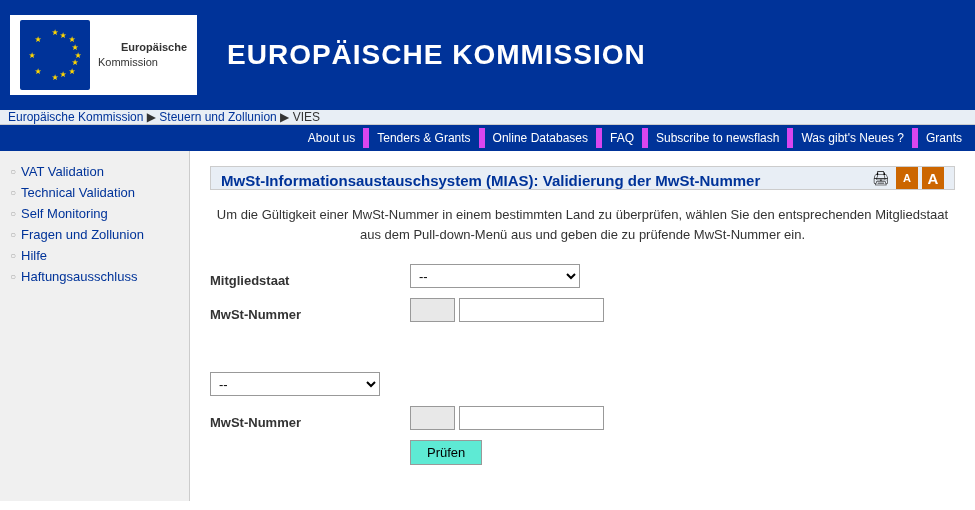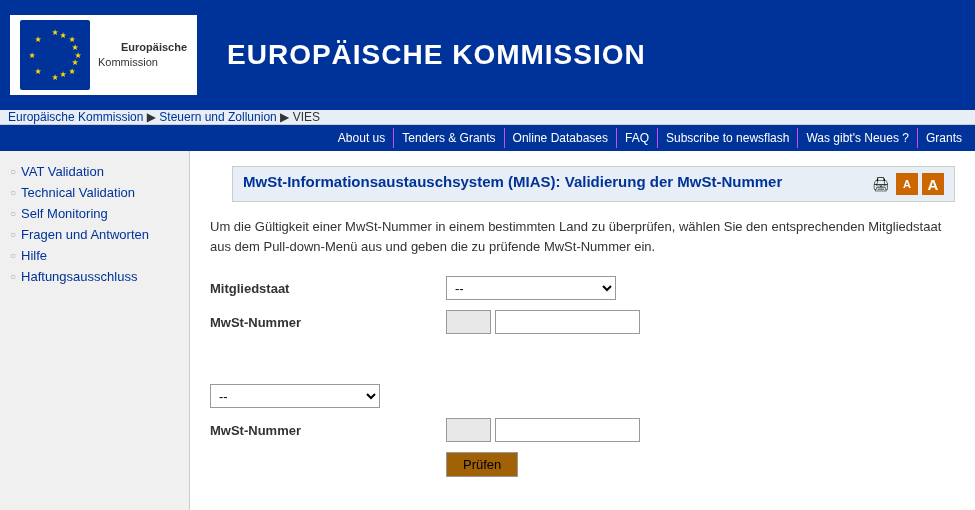--- a/index.html
+++ b/index.html
@@ -51,21 +51,21 @@
       display: flex;
       justify-content: flex-end;
       padding: 3px 5px;
       gap: 0;
     }
     .nav-item {
       color: #fff;
       font-size: 12px;
       padding: 3px 8px;
       cursor: pointer;
-      border-right: 1px solid #d946ef;
+      border-right: 6px solid #d946ef;
       text-decoration: none;
     }
     .nav-item:last-child { border-right: none; }
 
     
     #main-layout {
       display: flex;
       min-height: 350px;
     }
 
@@ -95,27 +95,26 @@
 
     
     #content {
       flex: 1;
       padding: 15px 20px;
     }
 
     
     #page-title-bar {
       display: flex;
-      align-items: flex-start;
+      align-items: flex-end;
       justify-content: space-between;
       background: #e8eef5;
       border: 1px solid #ccc;
-      padding: 6px 10px;
+      padding: 0 10px;
       margin-bottom: 15px;
-      margin-left: 22px;
     }
     #page-title-bar h1 {
       font-size: 15px;
       font-weight: bold;
       color: #003399;
     }
     #page-actions {
       display: flex;
       gap: 4px;
       align-items: center;
@@ -141,29 +140,29 @@
       cursor: pointer;
       font-size: 13px;
     }
 
     
     #description {
       font-size: 13px;
       color: #333;
       margin-bottom: 20px;
       line-height: 1.5;
+      text-align: center;
     }
 
     
     .form-section { margin-bottom: 20px; }
     .form-row {
       display: flex;
-      align-items: center;
+      align-items: flex-end;
       margin-bottom: 10px;
-      gap: 36px;
     }
     .form-label {
       width: 200px;
       font-weight: bold;
       font-size: 13px;
       color: #333;
     }
     .form-control-group {
       display: flex;
       align-items: center;
@@ -189,21 +188,21 @@
     input.long-input {
       width: 145px;
       height: 24px;
       border: 1px solid #999;
       font-size: 13px;
       padding: 2px 4px;
       background: #fff;
     }
     button.submit-btn {
       padding: 4px 16px;
-      background: #a16207;
+      background: #5eead4;
       border: 1px solid #999;
       font-size: 13px;
       cursor: pointer;
     }
 
     #section-divider {
       height: 30px;
     }
   </style>
 </head>
@@ -265,21 +264,21 @@
     <div class="sidebar-item">
       <span class="bullet">○</span>
       <span class="label">Technical Validation</span>
     </div>
     <div class="sidebar-item">
       <span class="bullet">○</span>
       <span class="label">Self Monitoring</span>
     </div>
     <div class="sidebar-item">
       <span class="bullet">○</span>
-      <span class="label">Fragen und Antworten</span>
+      <span class="label">Fragen und Zollunion</span>
     </div>
     <div class="sidebar-item">
       <span class="bullet">○</span>
       <span class="label">Hilfe</span>
     </div>
     <div class="sidebar-item">
       <span class="bullet">○</span>
       <span class="label">Haftungsausschluss</span>
     </div>
   </div>

